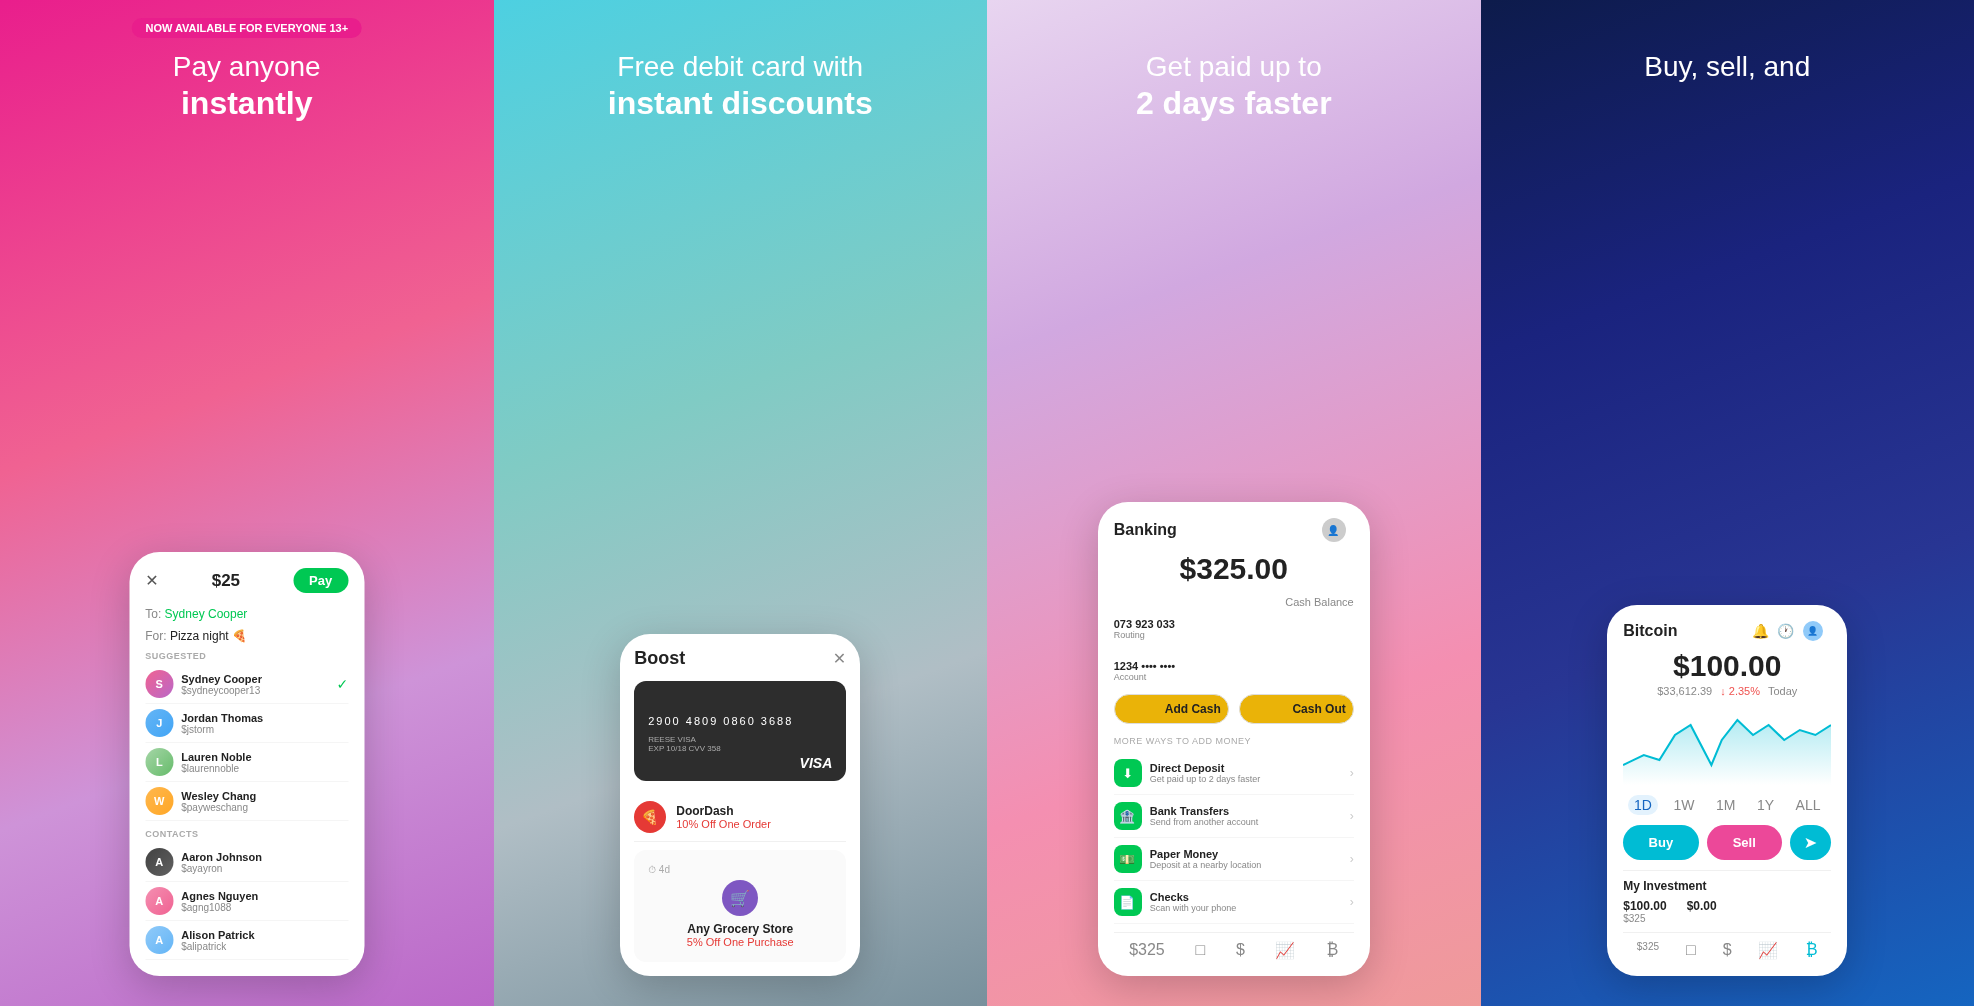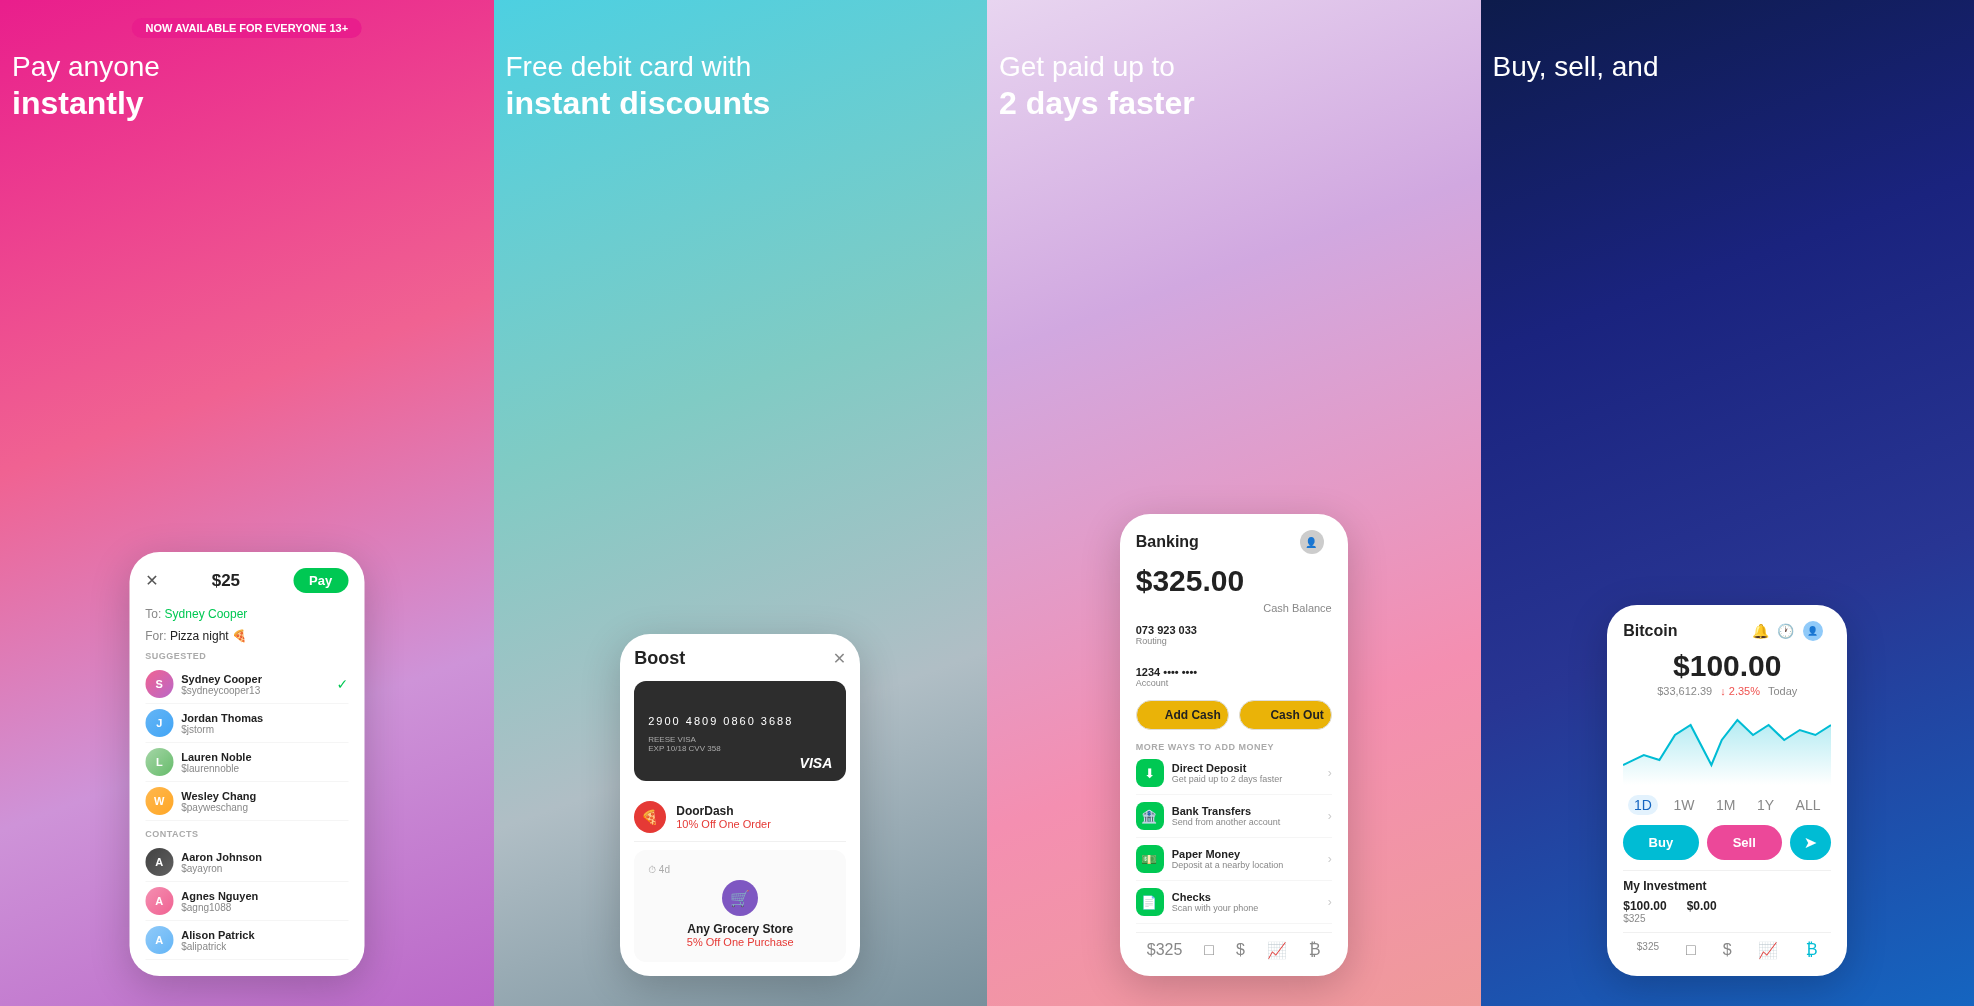--- a/index.html
+++ b/index.html
@@ -42,20 +42,21 @@
       padding: 4px 14px;
       border-radius: 20px;
       white-space: nowrap;
       z-index: 10;
     }
 
     .panel-headline {
       position: absolute;
       top: 50px;
       left: 0; right: 0;
+      text-align: center;
       z-index: 10;
       padding: 0 12px;
     }
     .panel-headline .line1 {
       color: white;
       font-size: 28px;
       font-weight: 400;
       line-height: 1.2;
     }
     .panel-headline .line2 {
@@ -205,32 +206,33 @@
       align-items: center;
       justify-content: center;
       font-size: 16px;
       margin: 0 auto 6px;
     }
     .boost-time { font-size: 10px; color: #aaa; text-align: left; margin-bottom: 4px; }
 
     
     .p3-card {
       bottom: 30px;
-      width: 228px;
+      width: 272px;
       padding: 16px;
     }
     .p3-header {
       display: flex;
       align-items: center;
       justify-content: space-between;
       margin-bottom: 8px;
     }
     .p3-title { font-size: 16px; font-weight: 700; color: #222; }
     .p3-balance {
-      margin: 10px 0 4px;
+      text-align: center;
+      margin: 10px 0 10px;
     }
     .p3-amount { font-size: 30px; font-weight: 700; color: #222; }
     .p3-label { font-size: 11px; color: #888; text-align: right; margin-bottom: 10px; }
     .p3-routing {
       display: flex;
       gap: 20px;
       margin-bottom: 12px;
       flex-direction: column;
     }
     .routing-group { flex: 1; }
@@ -248,24 +250,25 @@
       border-radius: 20px;
       padding: 7px;
       font-size: 12px;
       font-weight: 600;
       color: #222;
       cursor: pointer;
       text-align: right;
     }
     .p3-section-label {
       font-size: 9px;
-      font-weight: 700;
+      font-weight: 400;
       color: #aaa;
       letter-spacing: 0.5px;
       text-transform: uppercase;
+      margin-bottom: 6px;
     }
     .money-item {
       display: flex;
       align-items: center;
       gap: 8px;
       padding: 7px 0;
       border-bottom: 1px solid #f5f5f5;
     }
     .money-icon {
       width: 28px;

